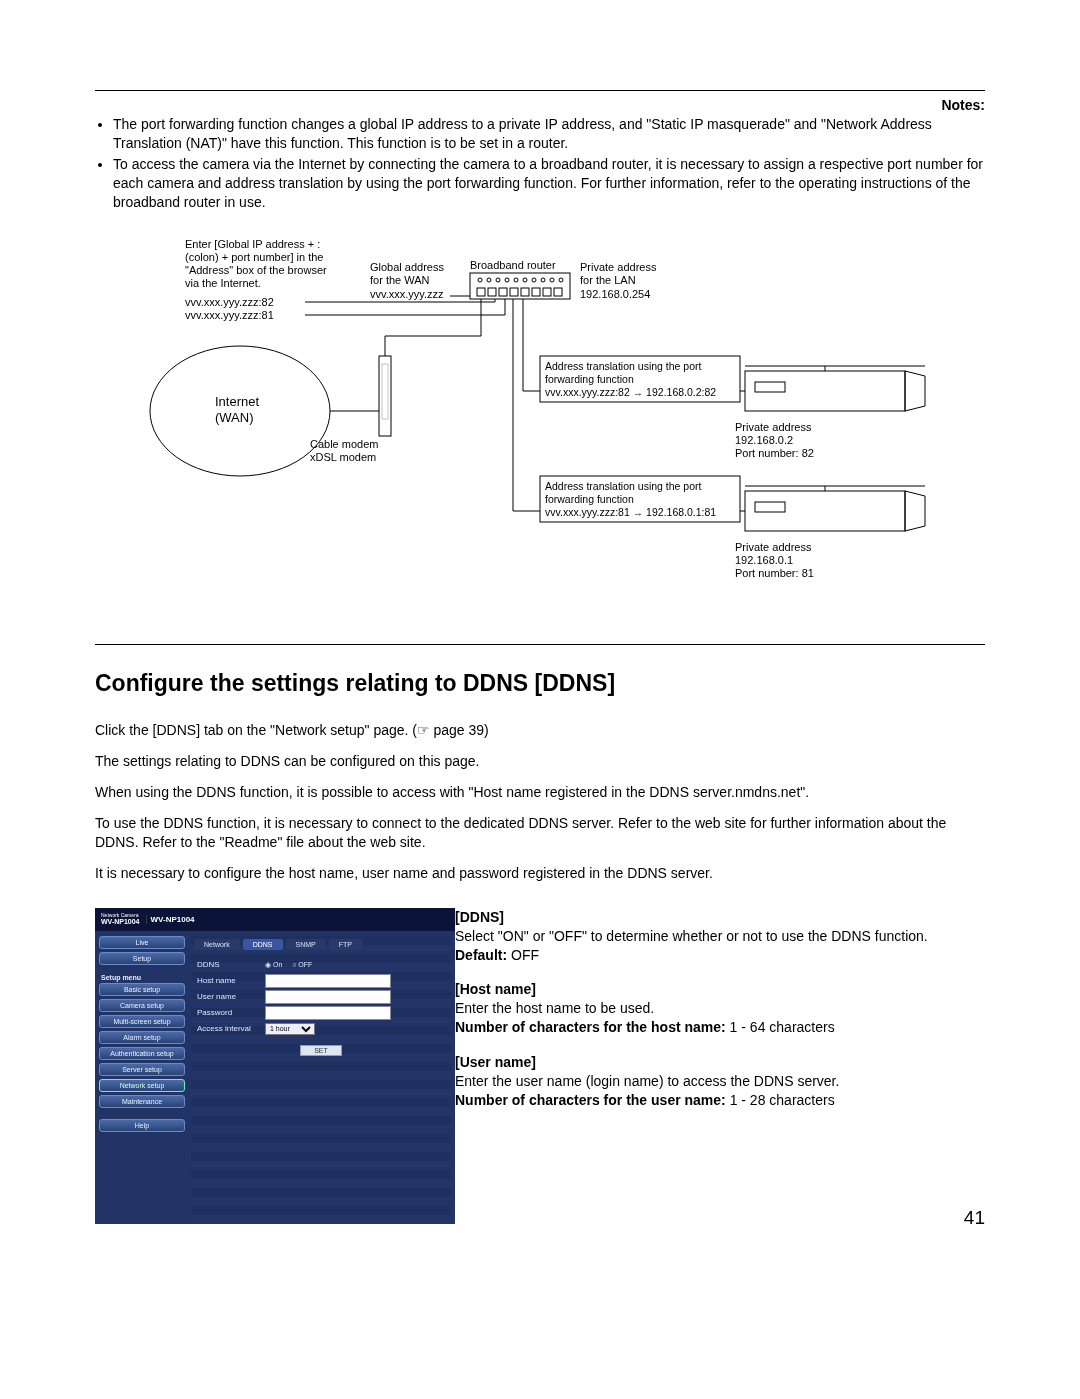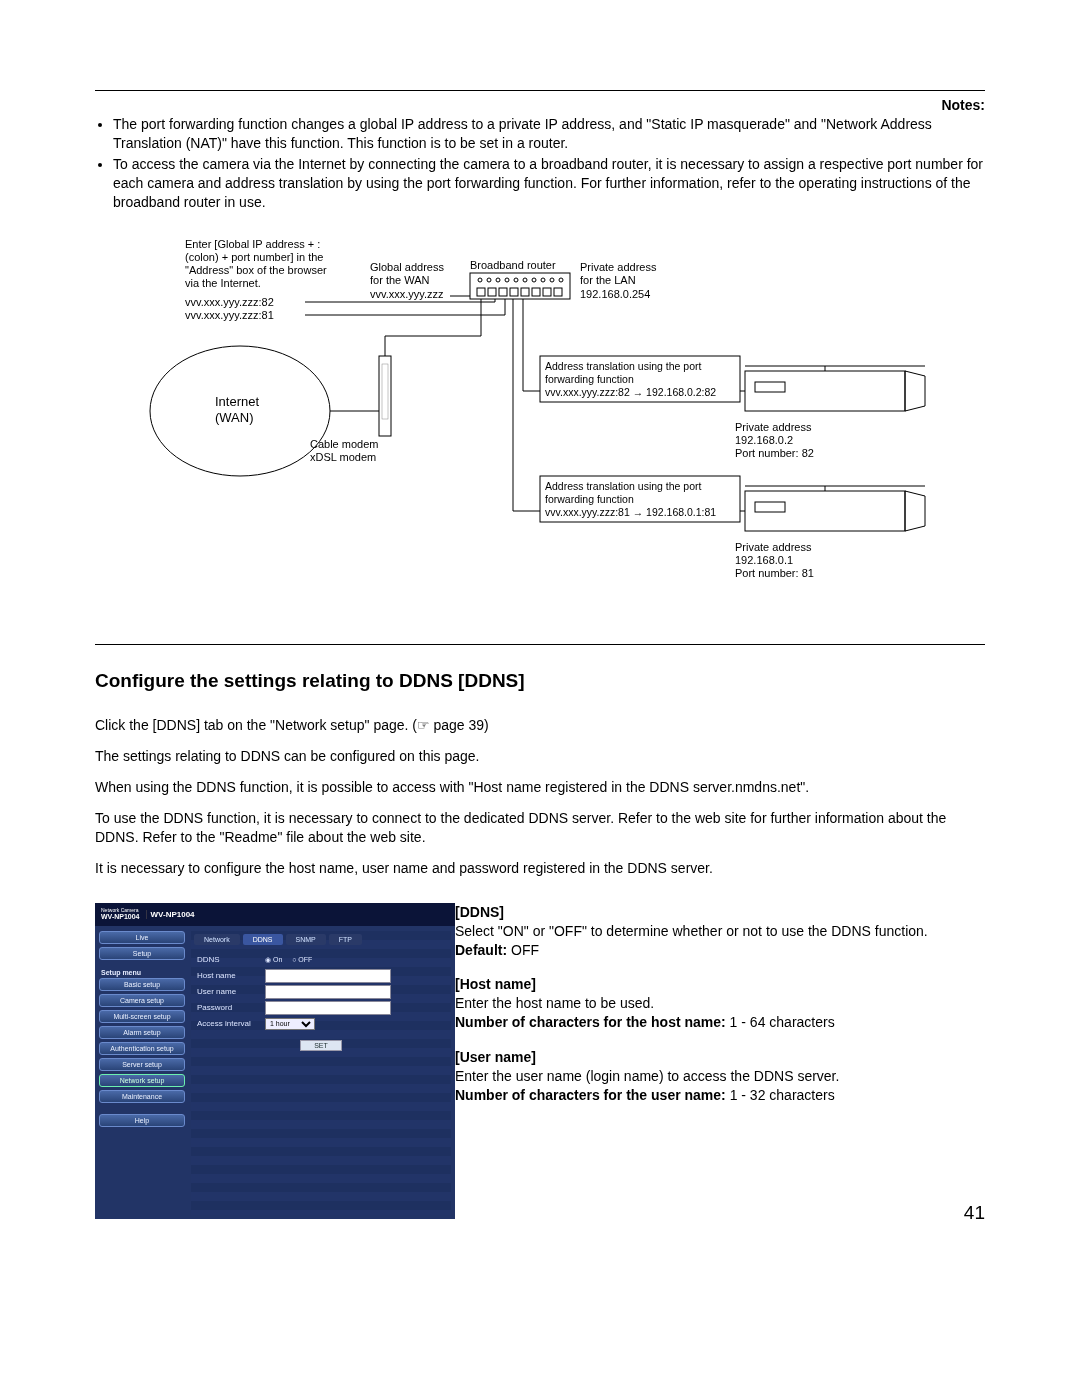--- a/index.html
+++ b/index.html
@@ -39,21 +39,21 @@
   }
   svg text {
     font-family: Arial, sans-serif;
   }
   .hr2 {
     border: 0;
     border-top: 1px solid #000;
     margin: 25px 0 25px 0;
   }
   h2.section-title {
-    font-size: 19px;
+    font-size: 23px;
     font-weight: bold;
     margin: 0 0 24px 0;
   }
   .section-body p {
     margin: 12px 0 2px 0;
     line-height: 1.35;
   }
   .two-col {
     display: flex;
     margin-top: 25px;
@@ -327,19 +327,19 @@
         <span class="lbl">Default:</span><span> OFF</span>
       </div>
       <div class="field-block">
         <span class="lbl">[Host name]</span><br>
         <span>Enter the host name to be used.</span><br>
         <span class="lbl">Number of characters for the host name:</span><span> 1 - 64 characters</span>
       </div>
       <div class="field-block">
         <span class="lbl">[User name]</span><br>
         <span>Enter the user name (login name) to access the DDNS server.</span><br>
-        <span class="lbl">Number of characters for the user name:</span><span> 1 - 32 characters</span>
+        <span class="lbl">Number of characters for the user name:</span><span> 1 - 28 characters</span>
       </div>
     </div>
   </div>
 
   <div class="page-number">41</div>
 </div>
 
 </body></html>

